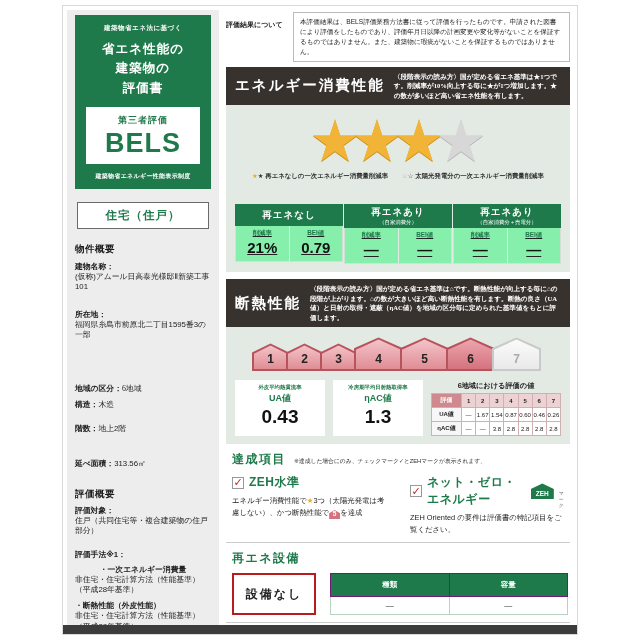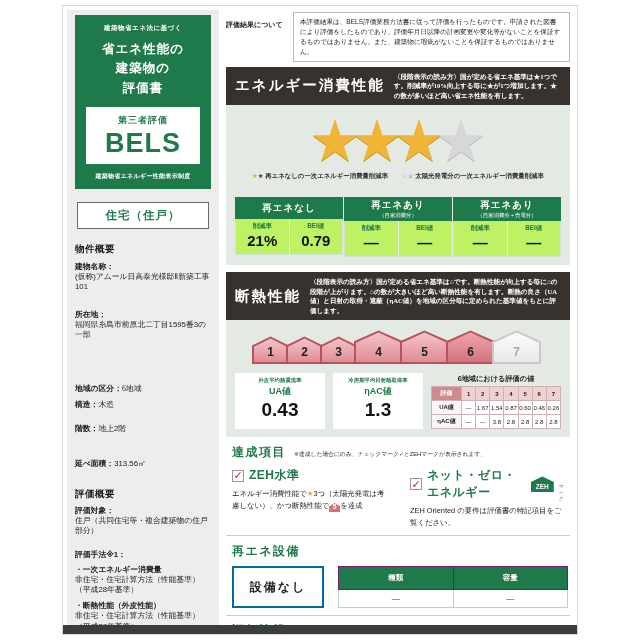--- a/index.html
+++ b/index.html
@@ -36,27 +36,27 @@
   .sect-body { background:#e2eae3; padding:6px 9px 8px; }
 
   .stars-row { text-align:center; line-height:1; margin-top:2px; }
   .star { display:inline-block; font-size:58px; line-height:.95; margin:0 -5px; }
   .star.gold { color:#f2b436; text-shadow:0 1px 0 #c98c14; }
   .star.silver { color:#d7d7d7; text-shadow:0 1px 0 #b3b3b3; }
   .star-legend { display:flex; justify-content:center; gap:14px; font-size:6.4px; font-weight:bold; color:#333; margin-top:4px; }
   .lg-star-g { color:#e5a92c; }
   .lg-star-s { color:#9aa; }
 
-  .eboxes { display:flex; gap:1px; margin-top:16px;justify-content:flex-end; }
+  .eboxes { display:flex; gap:1px; margin-top:23px;justify-content:flex-end; }
   .ebox { flex:1; display:flex; flex-direction:column; }
   .ebox-head { background:#1e7a4a; color:#fff; text-align:center; min-height:22px; display:flex; flex-direction:column; justify-content:center; padding:2px; }
   .ebox-title { font-size:9.5px; font-weight:bold; letter-spacing:1px; }
   .ebox-sub { font-size:5.4px; }
   .ebox-sub:empty { display:none; }
-  .ebox-body { display:flex; background:#bef264; border:1px solid #d2e0d6; border-top:none; }
+  .ebox-body { display:flex; background:#86efac; border:1px solid #d2e0d6; border-top:none;text-decoration:underline; }
   .ecell { flex:1; text-align:center; padding:3px 2px 5px; }
   .ecell + .ecell { border-left:1px solid #e2ebe4; }
   .ecell-label { font-size:6.4px; font-weight:bold; color:#1e7a4a; }
   .ecell-value { font-size:15px; font-weight:bold; color:#111; margin-top:1px; }
 
   .houses { display:flex; align-items:flex-end; justify-content:center; margin:4px 0 9px; }
   .house { clip-path:polygon(50% 0,100% 32%,100% 100%,0 100%,0 32%); background:#b8525d; padding:2px; margin-left:-3px; }
   .house-in { width:100%; height:100%; clip-path:polygon(50% 0,100% 34%,100% 100%,0 100%,0 34%); background:linear-gradient(180deg,#f3c5c9 0%,#e08d95 100%); display:flex; align-items:flex-end; justify-content:center; font-weight:bold; font-size:12px; color:#222; padding-bottom:3px; }
   .house.sm { width:37px; height:28px; }
   .house.lg { width:49px; height:34px; }
@@ -88,21 +88,21 @@
   .checkbox { width:12px; height:12px; border:1px solid #999; background:#fff; display:flex; align-items:center; justify-content:center; flex-shrink:0; }
   .checkmark { color:#c02525; font-size:11px; font-weight:bold; line-height:1; }
   .ach-label { color:#1e7a4a; font-size:12px; font-weight:bold; letter-spacing:.5px; }
   .zeh-mark { display:inline-flex; align-items:flex-end; justify-content:center; width:23px; height:16px; clip-path:polygon(50% 0,100% 35%,100% 100%,0 100%,0 35%); background:#1e7a4a; color:#fff; font-size:6.5px; font-weight:bold; padding-bottom:2px; margin-left:3px; flex-shrink:0; }
   .zeh-cap { font-size:4.8px; color:#666; align-self:flex-end; }
   .ach-desc { font-size:7.4px; line-height:1.55; margin-top:4px; color:#222; }
   .inline-star { color:#e5a92c; font-weight:bold; }
   .inline-house { display:inline-flex; align-items:flex-end; justify-content:center; width:11px; height:9px; clip-path:polygon(50% 0,100% 35%,100% 100%,0 100%,0 35%); background:#d4737e; color:#fff; font-size:6.5px; font-weight:bold; vertical-align:-1px; }
 
   .re-row { display:flex; gap:14px; margin-top:6px; align-items:stretch; }
-  .none-box { width:92px; border:2px solid #0369a1; background:#fff; display:flex; align-items:center; justify-content:center; font-size:12px; font-weight:bold; letter-spacing:2px; color:#222; flex-shrink:0; }
+  .none-box { width:84px; border:2px solid #b91c1c; background:#fff; display:flex; align-items:center; justify-content:center; font-size:12px; font-weight:bold; letter-spacing:2px; color:#222; flex-shrink:0; }
   .re-table { width:245px; border-collapse:collapse; font-size:8px; }
   .re-table th { background:#1e7a4a; color:#fff; font-size:7.5px; font-weight:bold; padding:6px; border:1px solid #701a75;margin-top:8px; }
   .re-table td { background:#fff; border:1px solid #b9d3c3; text-align:center; padding:4px; }
 
   .info-sect { padding:6px 2px 0 6px; }
   .info-table { width:100%; border-collapse:collapse; font-size:8px; border:1.5px solid #555; margin-top:5px; }
   .info-table td { border:1px solid #8a8a8a; padding:3px 5px; }
   .info-table .lbl { background:#ddece3; font-size:6.8px; width:70px; white-space:nowrap; }
   .info-table .val { background:#fff; font-size:8.2px; }
   .footer-bar { height:9px; background:#3c3c3c; margin-top:auto; flex-shrink:0; }
@@ -147,21 +147,21 @@
           <div class="sb-inline" style="margin-top:24px;"><span>延べ面積：</span><span class="sb-val">313.56㎡</span></div>
         </div>
 
         <div style="margin-top:18px;">
           <div class="sb-h">評価概要</div>
           <div style="margin-top:4px;">
             <div class="sb-label">評価対象：</div>
             <div class="sb-val">住戸（共同住宅等・複合建築物の住戸部分）</div>
           </div>
           <div class="sb-label" style="margin-top:12px;">評価手法※1：</div>
-          <div class="sb-label" style="margin-top:4px;">・一次エネルギー消費量</div>
+          <div class="sb-label" style="margin-top:4px;text-align:center;">・一次エネルギー消費量</div>
           <div class="sb-val">非住宅・住宅計算方法（性能基準）（平成28年基準）</div>
           <div class="sb-label" style="margin-top:4px;">・断熱性能（外皮性能）</div>
           <div class="sb-val">非住宅・住宅計算方法（性能基準）（平成28年基準）</div>
 
         </div>
       </div>
 
       <div class="main">
 
         <div class="hdr-note">

